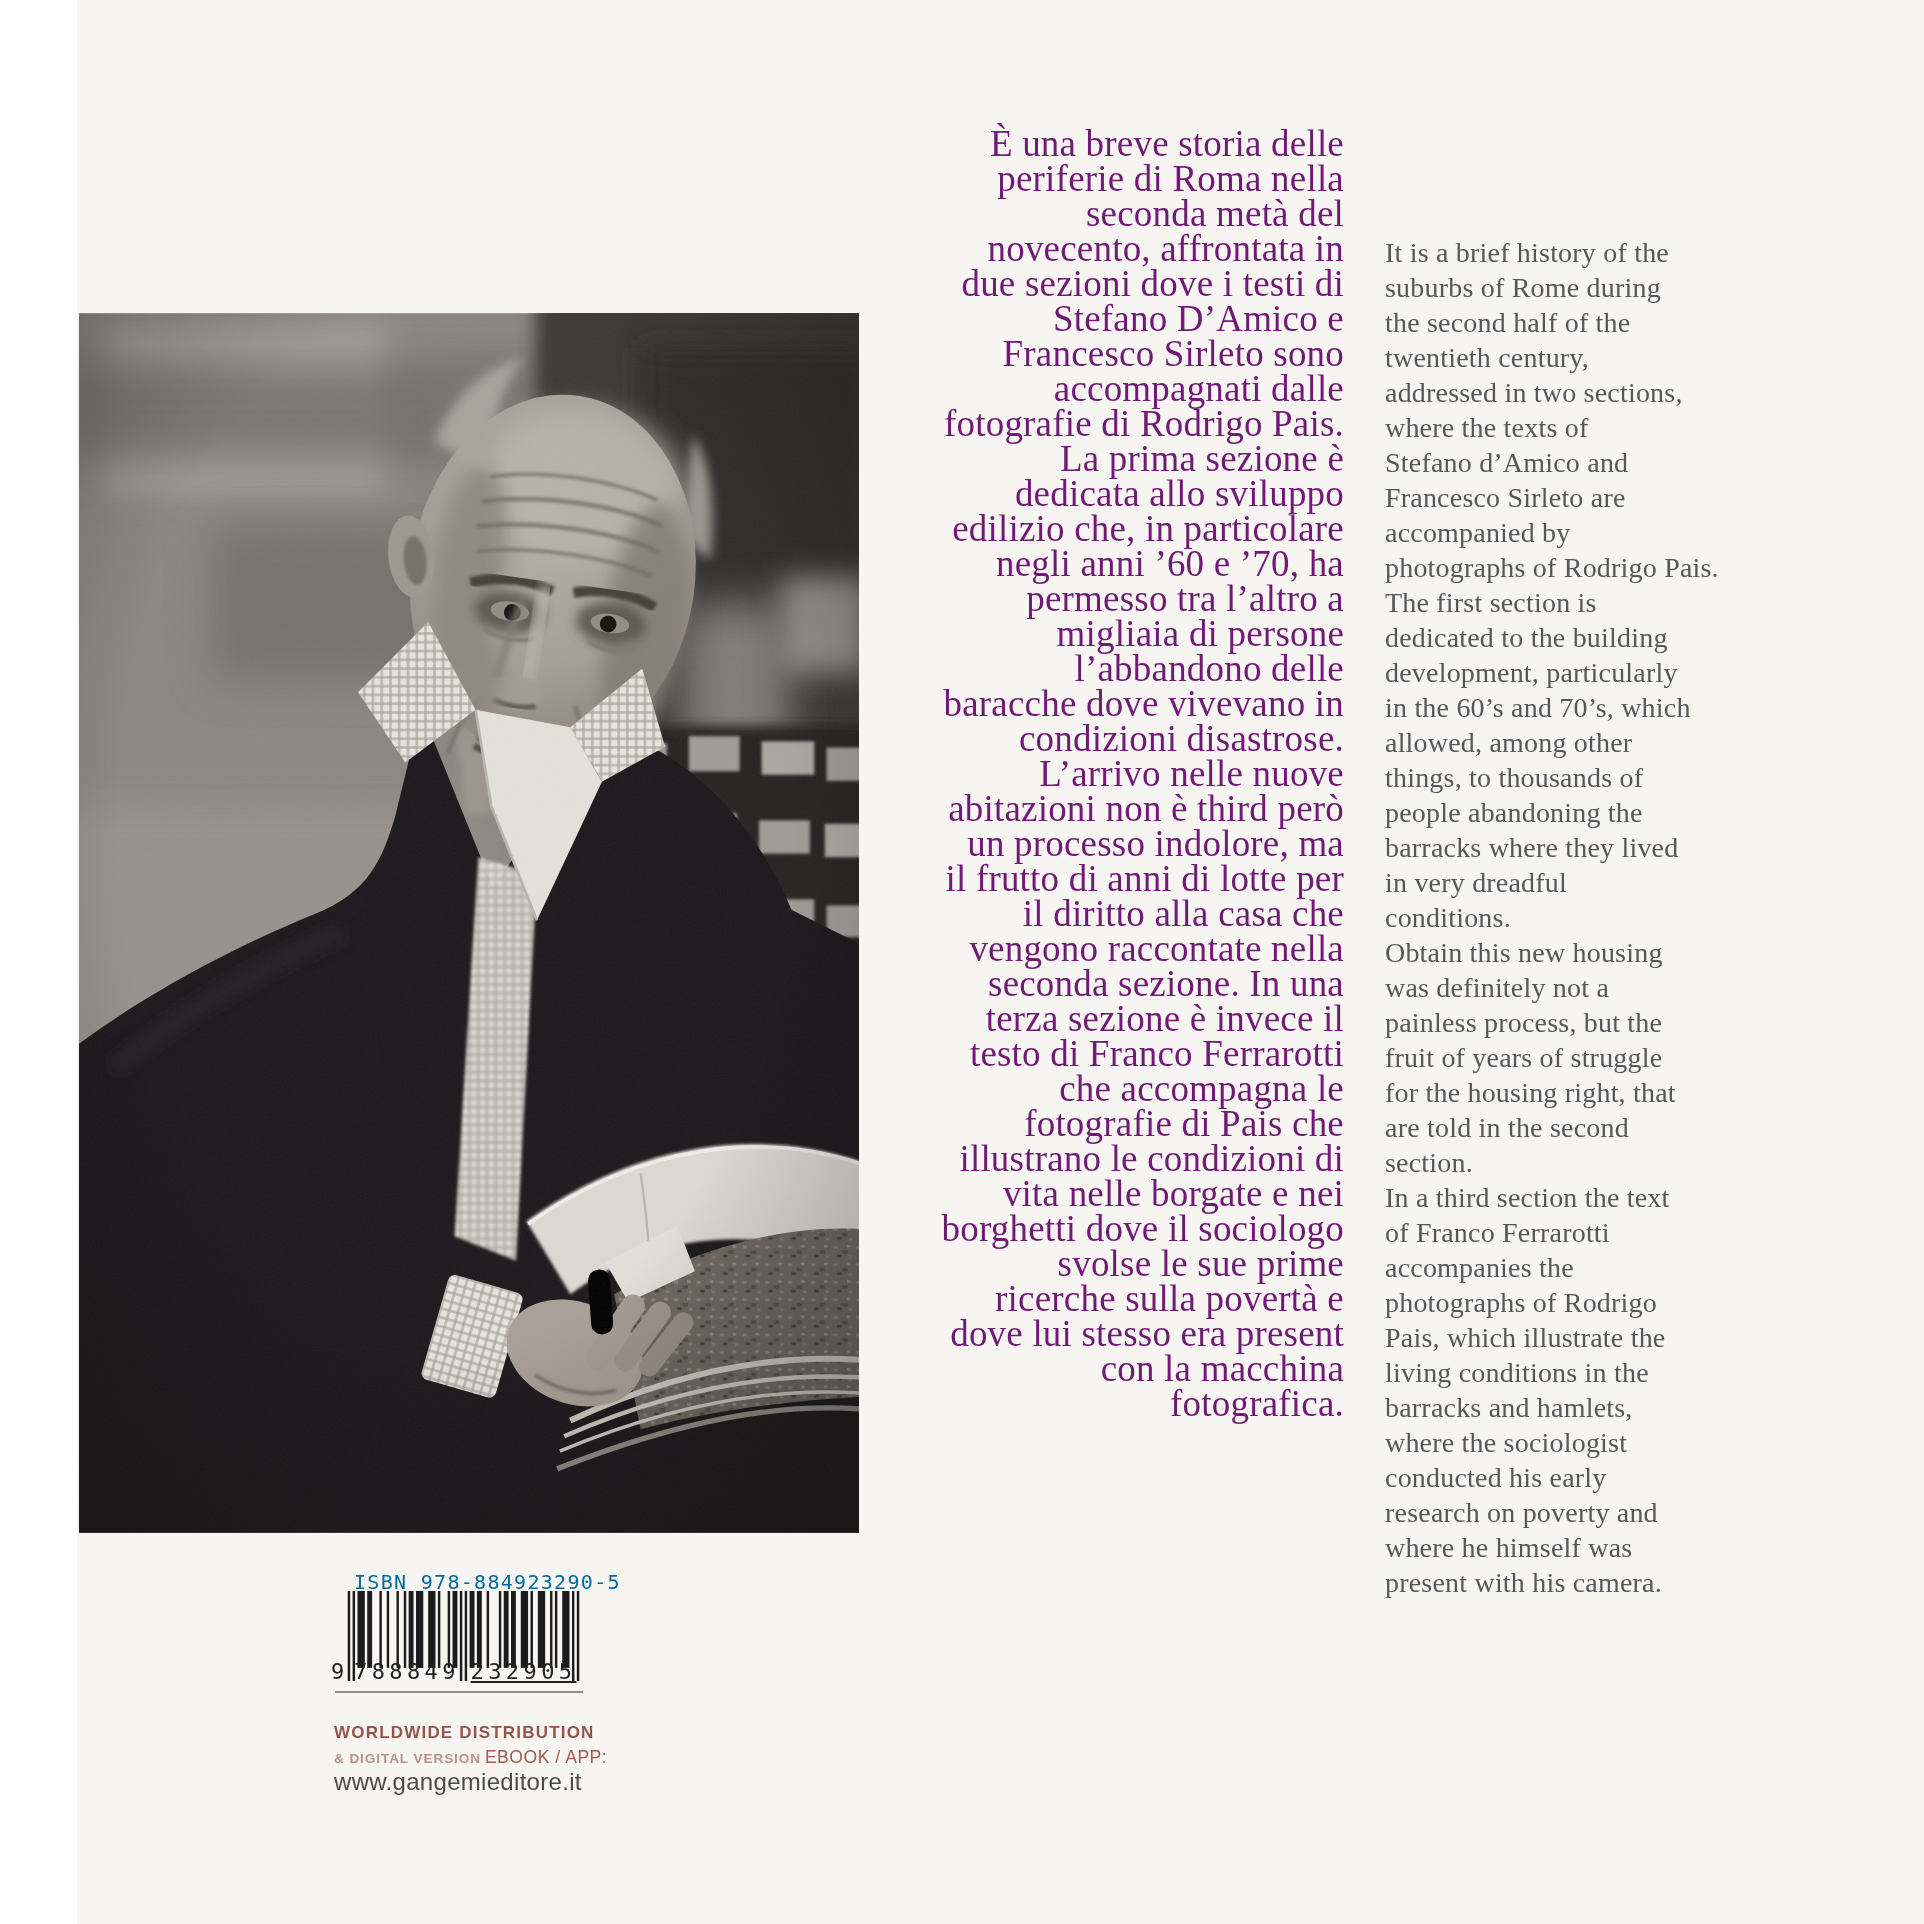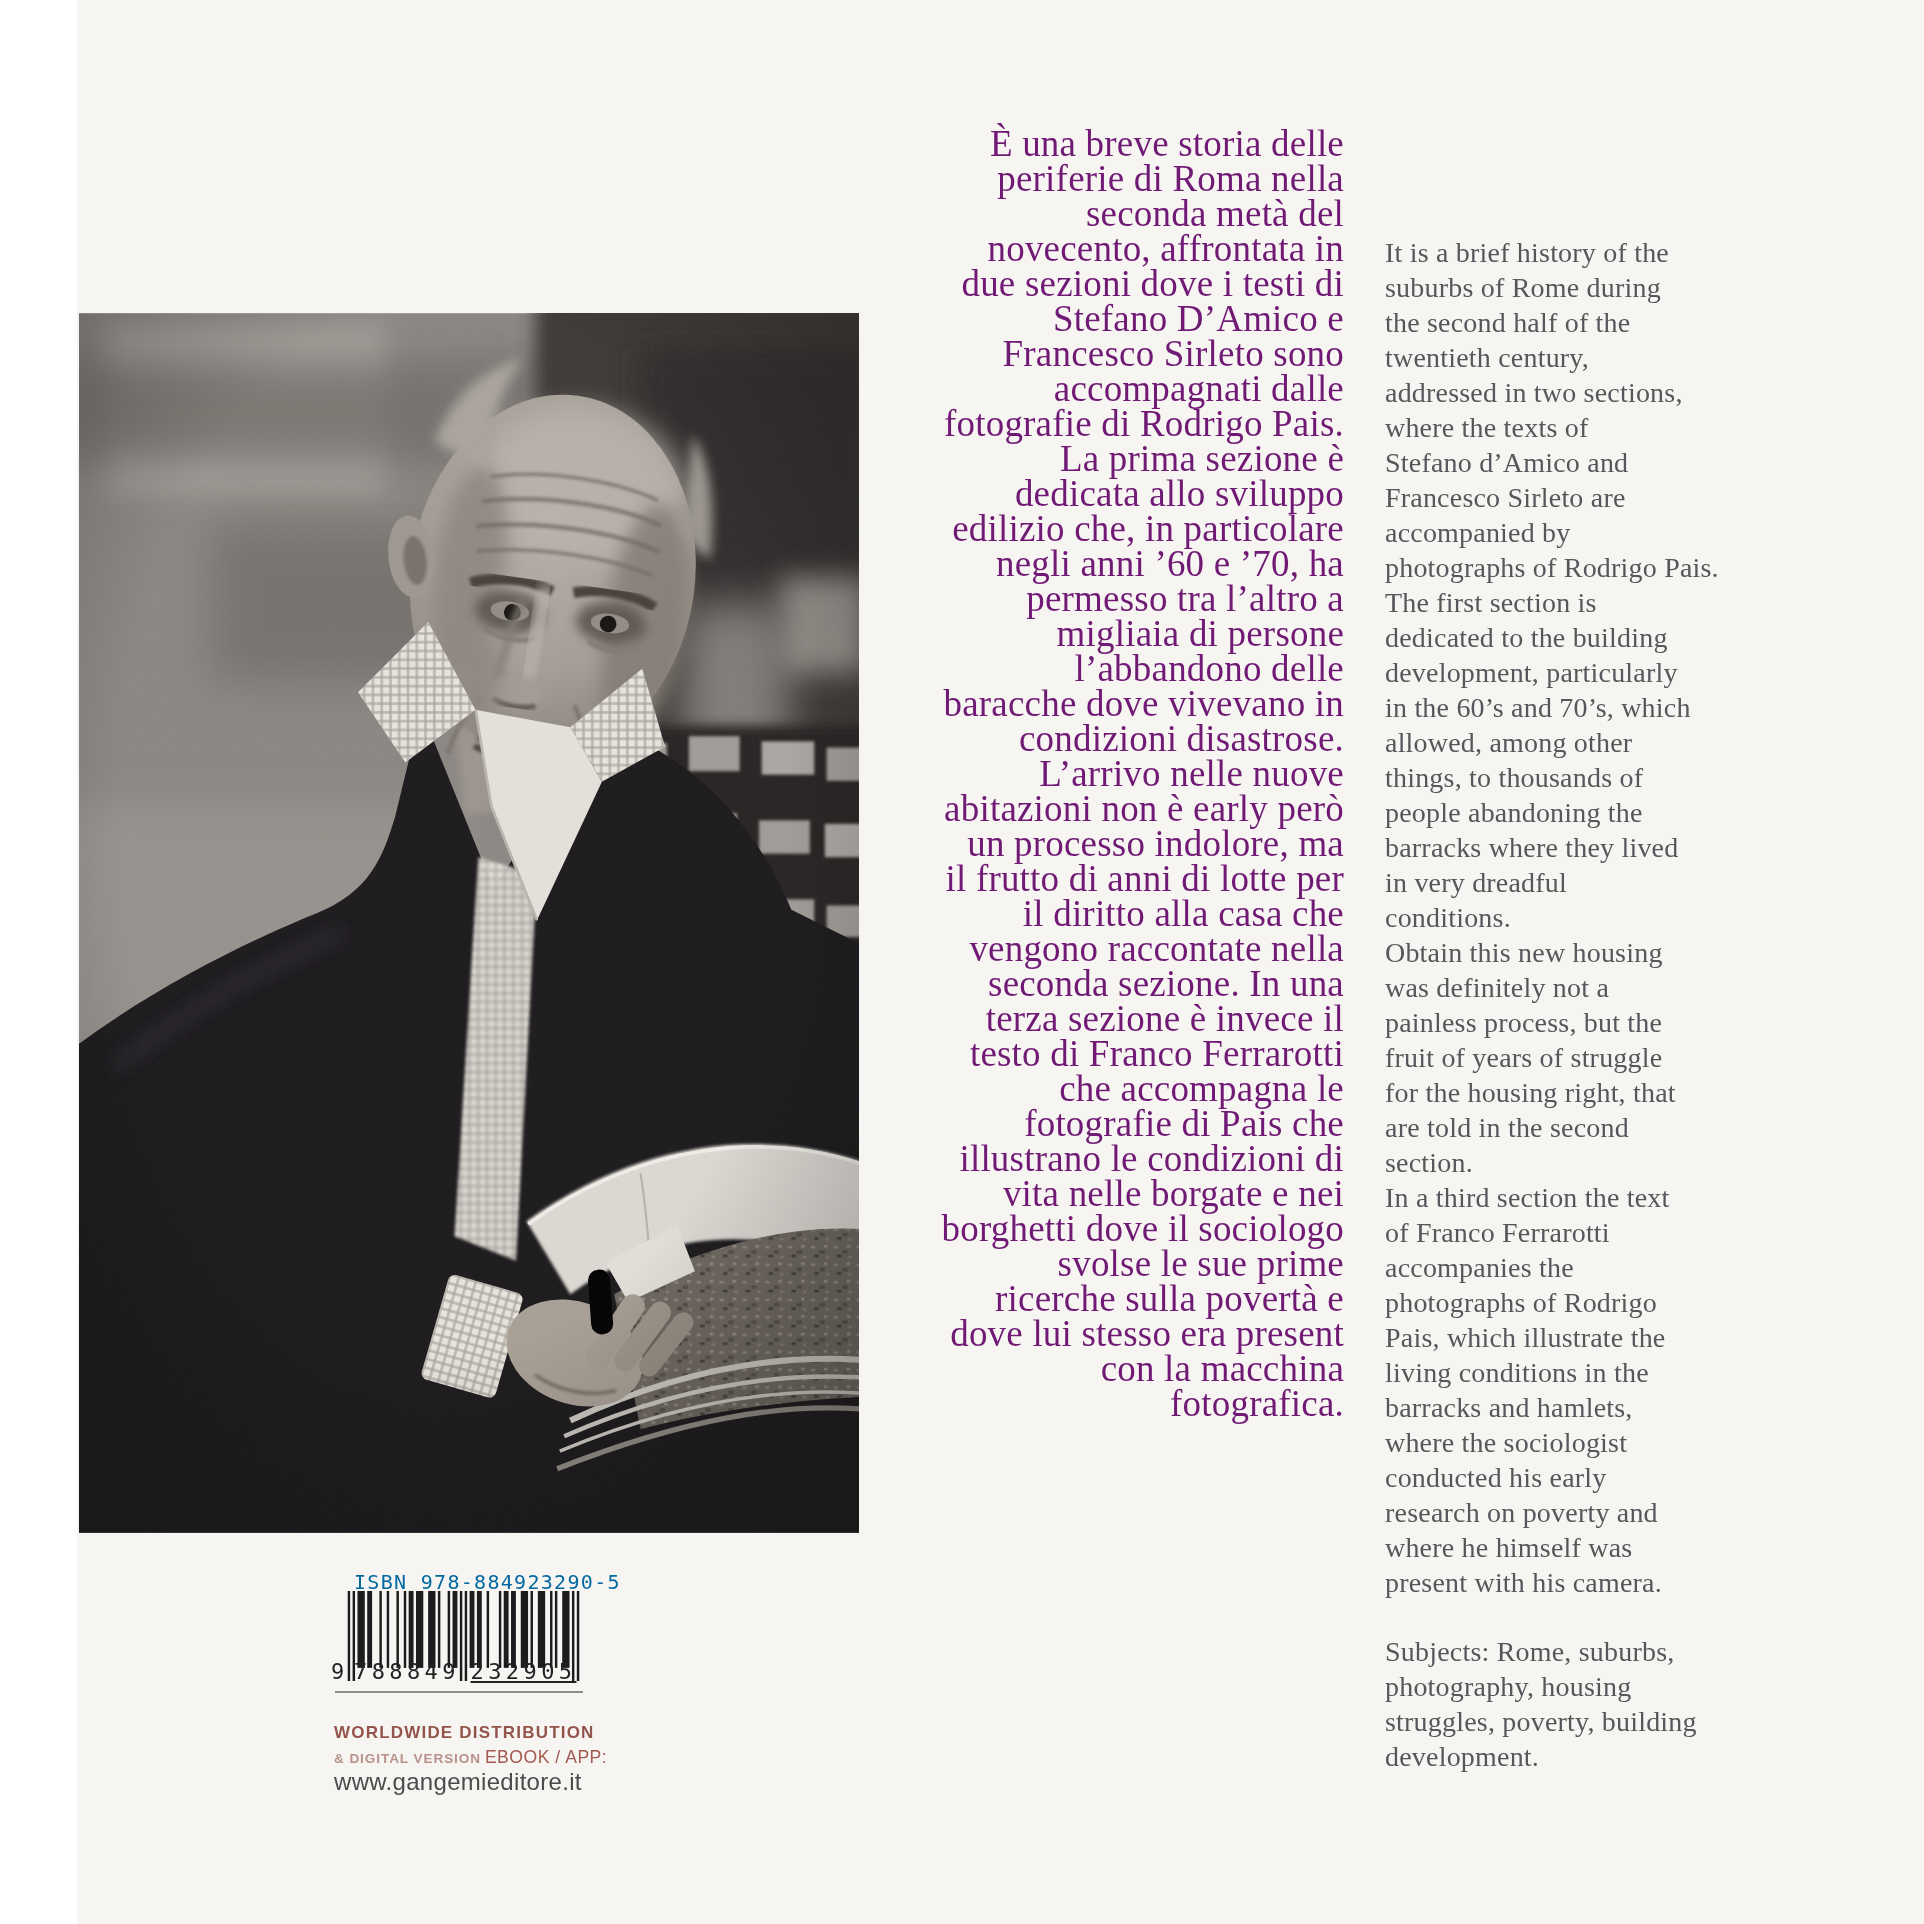--- a/index.html
+++ b/index.html
@@ -291,21 +291,21 @@
       <div class="tline">La prima sezione è</div>
       <div class="tline">dedicata allo sviluppo</div>
       <div class="tline">edilizio che, in particolare</div>
       <div class="tline">negli anni ’60 e ’70, ha</div>
       <div class="tline">permesso tra l’altro a</div>
       <div class="tline">migliaia di persone</div>
       <div class="tline">l’abbandono delle</div>
       <div class="tline">baracche dove vivevano in</div>
       <div class="tline">condizioni disastrose.</div>
       <div class="tline">L’arrivo nelle nuove</div>
-      <div class="tline">abitazioni non è early però</div>
+      <div class="tline">abitazioni non è third però</div>
       <div class="tline">un processo indolore, ma</div>
       <div class="tline">il frutto di anni di lotte per</div>
       <div class="tline">il diritto alla casa che</div>
       <div class="tline">vengono raccontate nella</div>
       <div class="tline">seconda sezione. In una</div>
       <div class="tline">terza sezione è invece il</div>
       <div class="tline">testo di Franco Ferrarotti</div>
       <div class="tline">che accompagna le</div>
       <div class="tline">fotografie di Pais che</div>
       <div class="tline">illustrano le condizioni di</div>
@@ -354,26 +354,20 @@
       <div class="tline">photographs of Rodrigo</div>
       <div class="tline">Pais, which illustrate the</div>
       <div class="tline">living conditions in the</div>
       <div class="tline">barracks and hamlets,</div>
       <div class="tline">where the sociologist</div>
       <div class="tline">conducted his early</div>
       <div class="tline">research on poverty and</div>
       <div class="tline">where he himself was</div>
       <div class="tline">present with his camera.</div>
     </div>
-  <div class="subjects">
-      <div class="tline">Subjects: Rome, suburbs,</div>
-      <div class="tline">photography, housing</div>
-      <div class="tline">struggles, poverty, building</div>
-      <div class="tline">development.</div>
-    </div>
 </div>
 
 <div class="barcode-area">
   <div class="isbn-label">ISBN 978-884923290-5</div>
   <svg class="bars" id="barcode-svg" width="233" height="90" viewBox="0 0 265 103">
       <rect x="0.00" y="0" width="2.79" height="103" fill="#1c1c1e"></rect>
       <rect x="5.58" y="0" width="2.79" height="103" fill="#1c1c1e"></rect>
       <rect x="11.16" y="0" width="8.37" height="88" fill="#1c1c1e"></rect>
       <rect x="22.32" y="0" width="5.58" height="88" fill="#1c1c1e"></rect>
       <rect x="36.26" y="0" width="2.79" height="88" fill="#1c1c1e"></rect>

